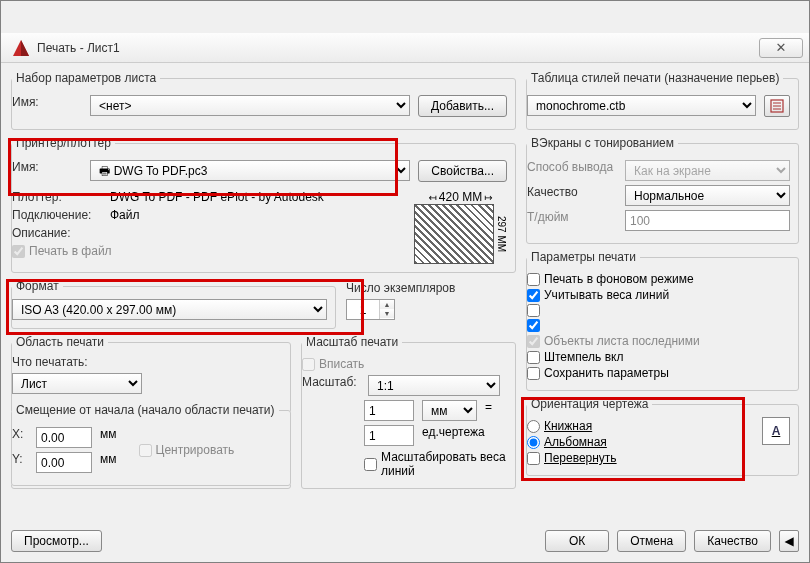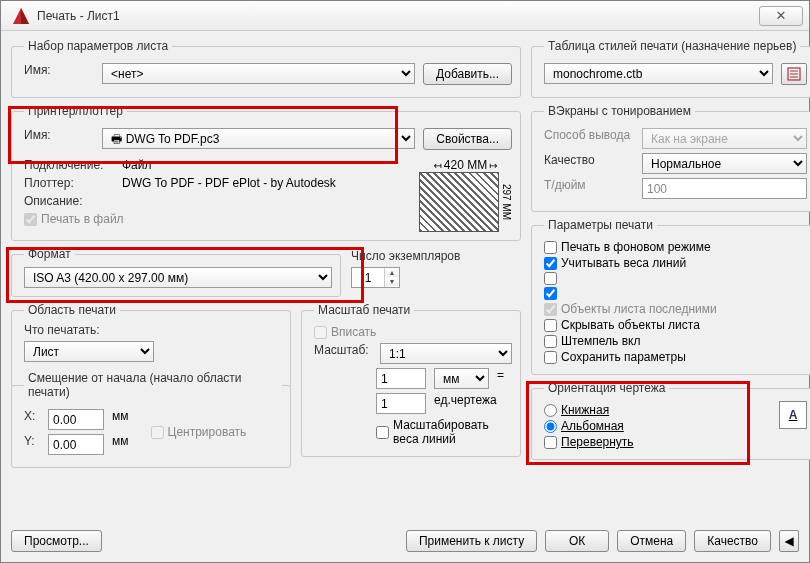--- a/index.html
+++ b/index.html
@@ -1,25 +1,25 @@
 <!DOCTYPE html>
 <html><head>
 <meta charset="utf-8">
 <style>
   * { box-sizing: border-box; font-family: "Segoe UI", Tahoma, Arial, sans-serif; font-size: 12px; }
   body { margin: 0; background: #fff; }
   .window { width: 810px; height: 563px; border: 1px solid #808080; background: #f0f0f0; display: flex; flex-direction: column; }
-  .titlebar { height: 30px; background: linear-gradient(#fdfdfd,#ececec); border-bottom: 1px solid #ccc; display: flex; align-items: center; padding: 0 4px; }
+  .titlebar { height: 30px; background: linear-gradient(#fdfdfd,#ececec); border-bottom: 1px solid #ccc; display: flex; align-items: center; padding: 0 4px; margin-top: 32px; }
   .titlebar .logo { width: 20px; height: 20px; margin: 0 6px; }
   .titlebar .title { flex: 1; color: #333; }
   .titlebar .close { width: 44px; height: 20px; border: 1px solid #aaa; border-radius: 3px; background: linear-gradient(#fefefe,#e8e8e8); display:flex; align-items:center; justify-content:center; color:#555; font-size:13px; margin-right:2px;}
   .body { flex: 1; display: flex; padding: 8px 10px 4px 10px; gap: 10px; }
   .left { width: 540px; display:flex; flex-direction:column; gap:6px;}
   .right { flex: 1; display:flex; flex-direction:column; gap:6px;}
-  fieldset { border: 1px solid #c8c8c8; border-radius: 3px; padding: 6px 8px 8px 12px; margin: 0; background:#f0f0f0;}
+  fieldset { border: 1px solid #c8c8c8; border-radius: 3px; padding: 6px 8px 8px 0; margin: 0; background:#f0f0f0;}
   legend { padding: 0 4px; color:#333; }
   .row { display:flex; align-items:flex-start; gap:8px; margin:4px 0;}
   .lbl { color:#333; }
   select, input[type=text] { border:1px solid #9a9a9a; background:#fff; height:21px; padding:1px 4px; }
   select { background: linear-gradient(#fff,#eee); }
   .btn { height:22px; border:1px solid #888; border-radius:3px; background:linear-gradient(#fcfcfc,#e2e2e2); padding:0 12px; cursor:pointer; }
   .hl-red { position:absolute; border:3px solid #d40000; pointer-events:none; }
   .disabled { color:#888; }
   input[type=checkbox], input[type=radio]{ margin:0 4px 0 0; vertical-align:middle;}
   .chk-row{display:flex;align-items:center;margin:2px 0;}
@@ -64,26 +64,26 @@
       <fieldset style="position:relative;">
         <legend>Принтер/плоттер</legend>
         <div class="row">
           <span class="lbl" style="width:70px">Имя:</span>
           <select style="flex:1"><option>🖶 <span>DWG To PDF.pc3</span></option></select>
           <button class="btn">Свойства...</button>
         </div>
         <div style="display:flex;gap:10px;">
           <div style="flex:1">
             <div class="row">
+                <span class="lbl" style="width:90px">Плоттер:</span>
+                <span>DWG To PDF - PDF ePlot - by Autodesk</span>
+              </div>
+            <div class="row">
                 <span class="lbl" style="width:90px">Подключение:</span>
                 <span>Файл</span>
-              </div>
-            <div class="row">
-                <span class="lbl" style="width:90px">Плоттер:</span>
-                <span>DWG To PDF - PDF ePlot - by Autodesk</span>
               </div>
             <div class="row">
                 <span class="lbl" style="width:90px">Описание:</span>
               </div>
             <div class="chk-row disabled">
                 <input type="checkbox" checked="" disabled="" style="">
                 <span>Печать в файл</span>
               </div>
           </div>
           <div style="text-align:center;padding-top:4px;">
@@ -218,24 +218,20 @@
             </div>
             <div class="chk-row">
               <input type="checkbox" checked="" style="">
             </div>
             <div class="chk-row disabled">
               <input type="checkbox" disabled="" checked="" style="">
               <span>Объекты листа последними</span>
             </div>
             <div class="chk-row">
               <input type="checkbox" style="">
-              <span>Скрывать объекты листа</span>
-            </div>
-            <div class="chk-row">
-              <input type="checkbox" style="">
               <span>Штемпель вкл</span>
             </div>
             <div class="chk-row">
               <input type="checkbox" style="">
               <span>Сохранить параметры</span>
             </div>
           </div>
       </fieldset>
 
       <fieldset style="position:relative;">
@@ -260,19 +256,18 @@
             </div>
         </div>
         <div class="hl-red" style="left:-6px;top:-14px;width:224px;height:84px;"></div>
       </fieldset>
     </div>
   </div>
 
   <div class="footer">
     <button class="btn">Просмотр...</button>
     <div class="spacer"></div>
-    <button class="btn">Применить к листу</button>
     <button class="btn" style="width:64px">ОК</button>
     <button class="btn">Отмена</button>
     <button class="btn">Качество</button>
     <span class="icon-btn" style="width:20px">◀</span>
   </div>
 </div>
 
 </body></html>

